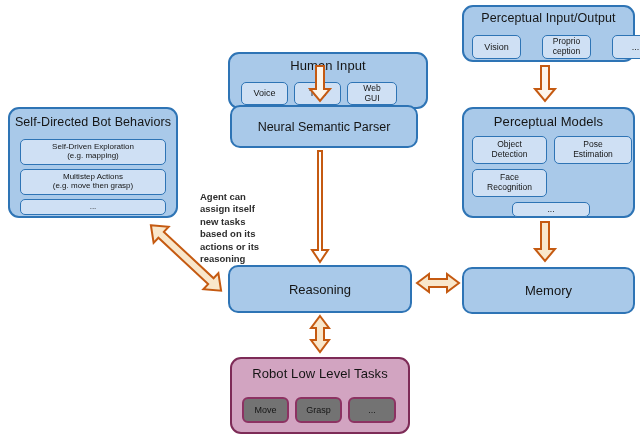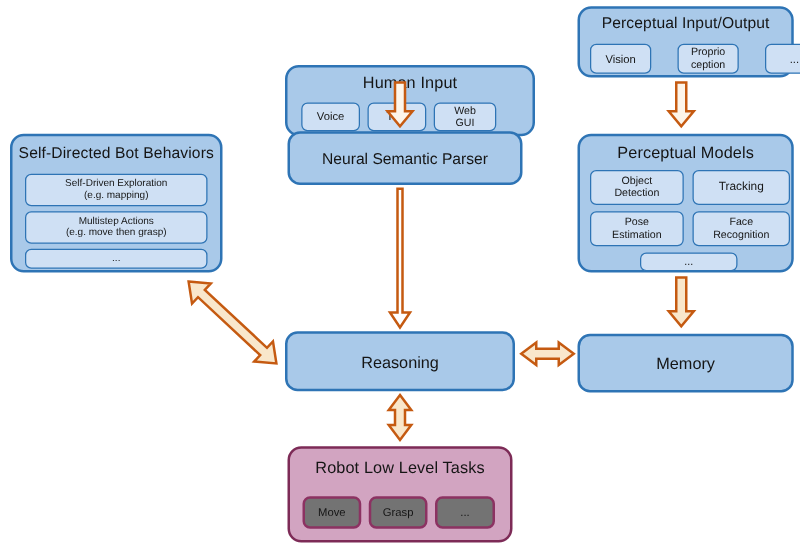--- a/index.html
+++ b/index.html
@@ -95,37 +95,42 @@
     <span>Neural Semantic Parser</span>
   </div>
 
   <div class="group" style="left:462px; top:107px; width:173px; height:111px;">
     <div class="gtitle" style="padding-top:5px;">Perceptual Models</div>
     <div class="grid" style="left:8px; top:27px;">
       <div class="chip" style="height:28px; font-size:8.5px;">
         <span>Object</span>
         <span>Detection</span>
       </div>
-      <div class="chip" style="height:28px; font-size:9.5px;">
-        <span>Tracking</span>
-      </div>
       <div class="chip" style="height:28px; font-size:8.5px;">
         <span>Pose</span>
         <span>Estimation</span>
       </div>
       <div class="chip" style="height:28px; font-size:8.5px;">
         <span>Face</span>
         <span>Recognition</span>
       </div>
     </div>
     <div class="chip" style="position:absolute; left:48px; top:93px; width:78px; height:15px; font-size:8.5px;">
       <span>...</span>
     </div>
   </div>
 
+  <div class="note" style="left:200px; top:191px; width:74px;">
+    <span>Agent can</span>
+    <span>assign itself</span>
+    <span>new tasks</span>
+    <span>based on its</span>
+    <span>actions or its</span>
+    <span>reasoning</span>
+  </div>
 
   <div class="single" style="left:228px; top:265px; width:184px; height:48px;">
     <span>Reasoning</span>
   </div>
 
   <div class="single" style="left:462px; top:267px; width:173px; height:47px;">
     <span>Memory</span>
   </div>
 
   <div class="group purple" style="left:230px; top:357px; width:180px; height:77px;">

